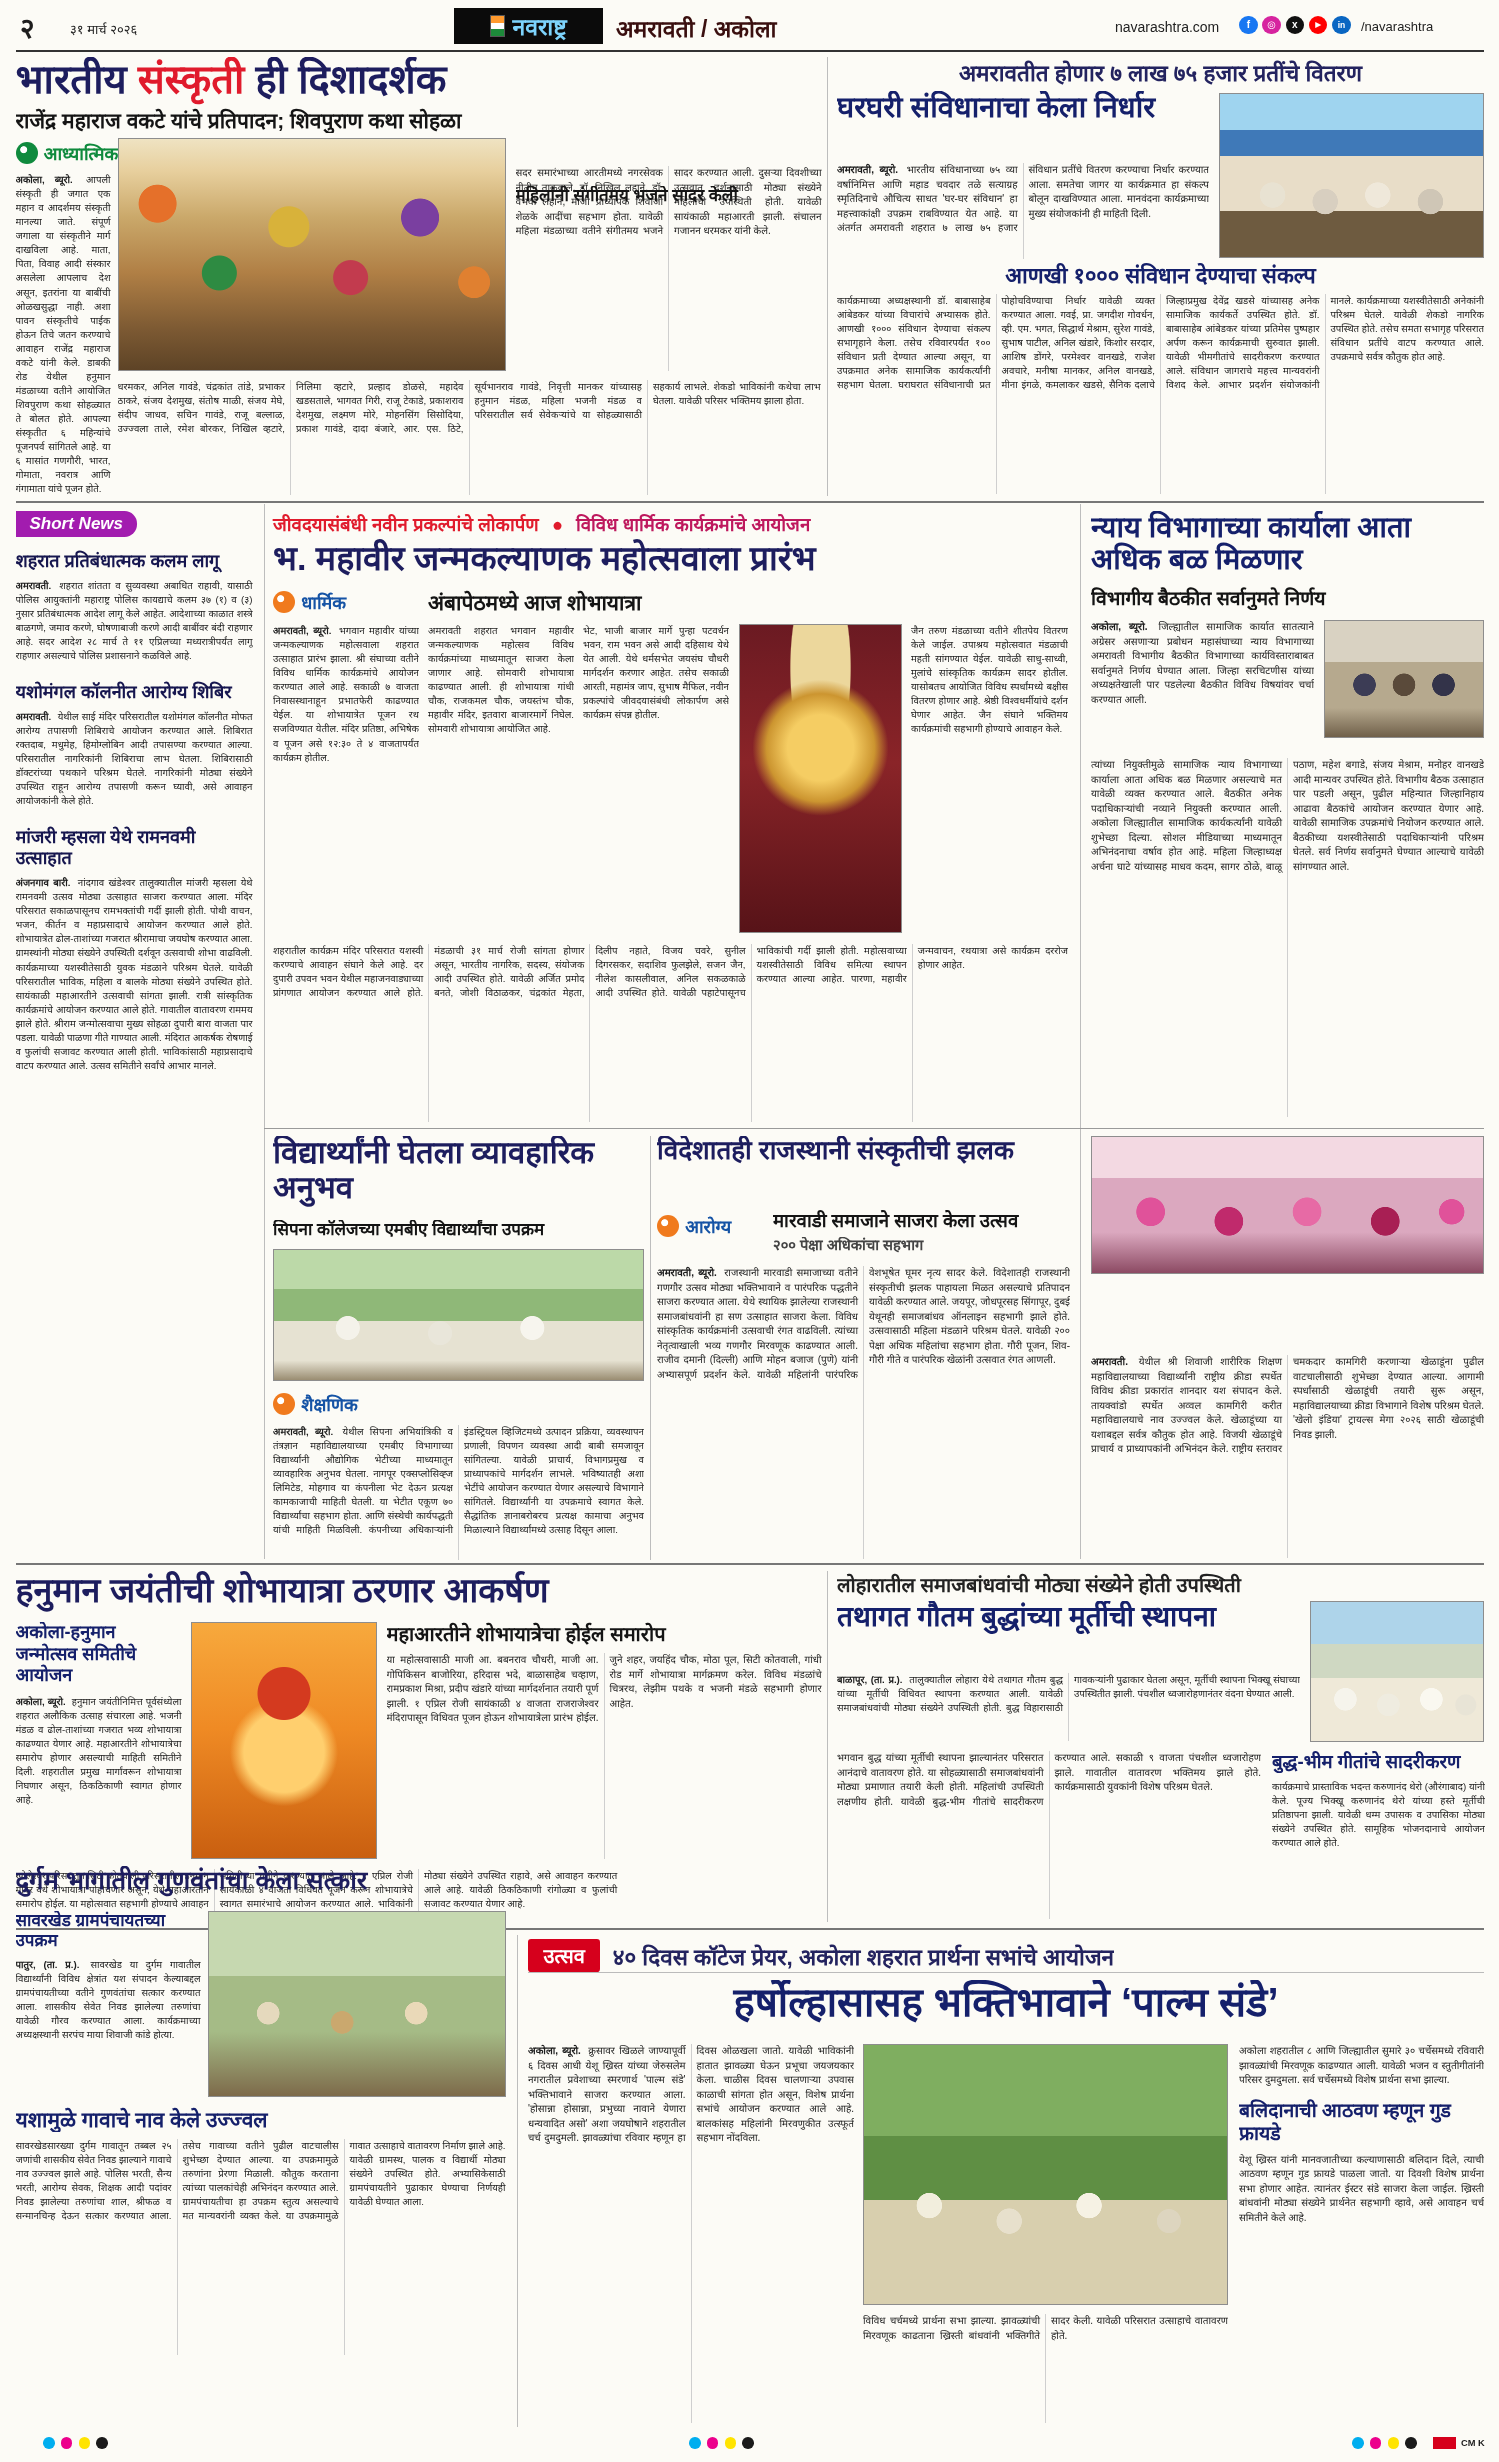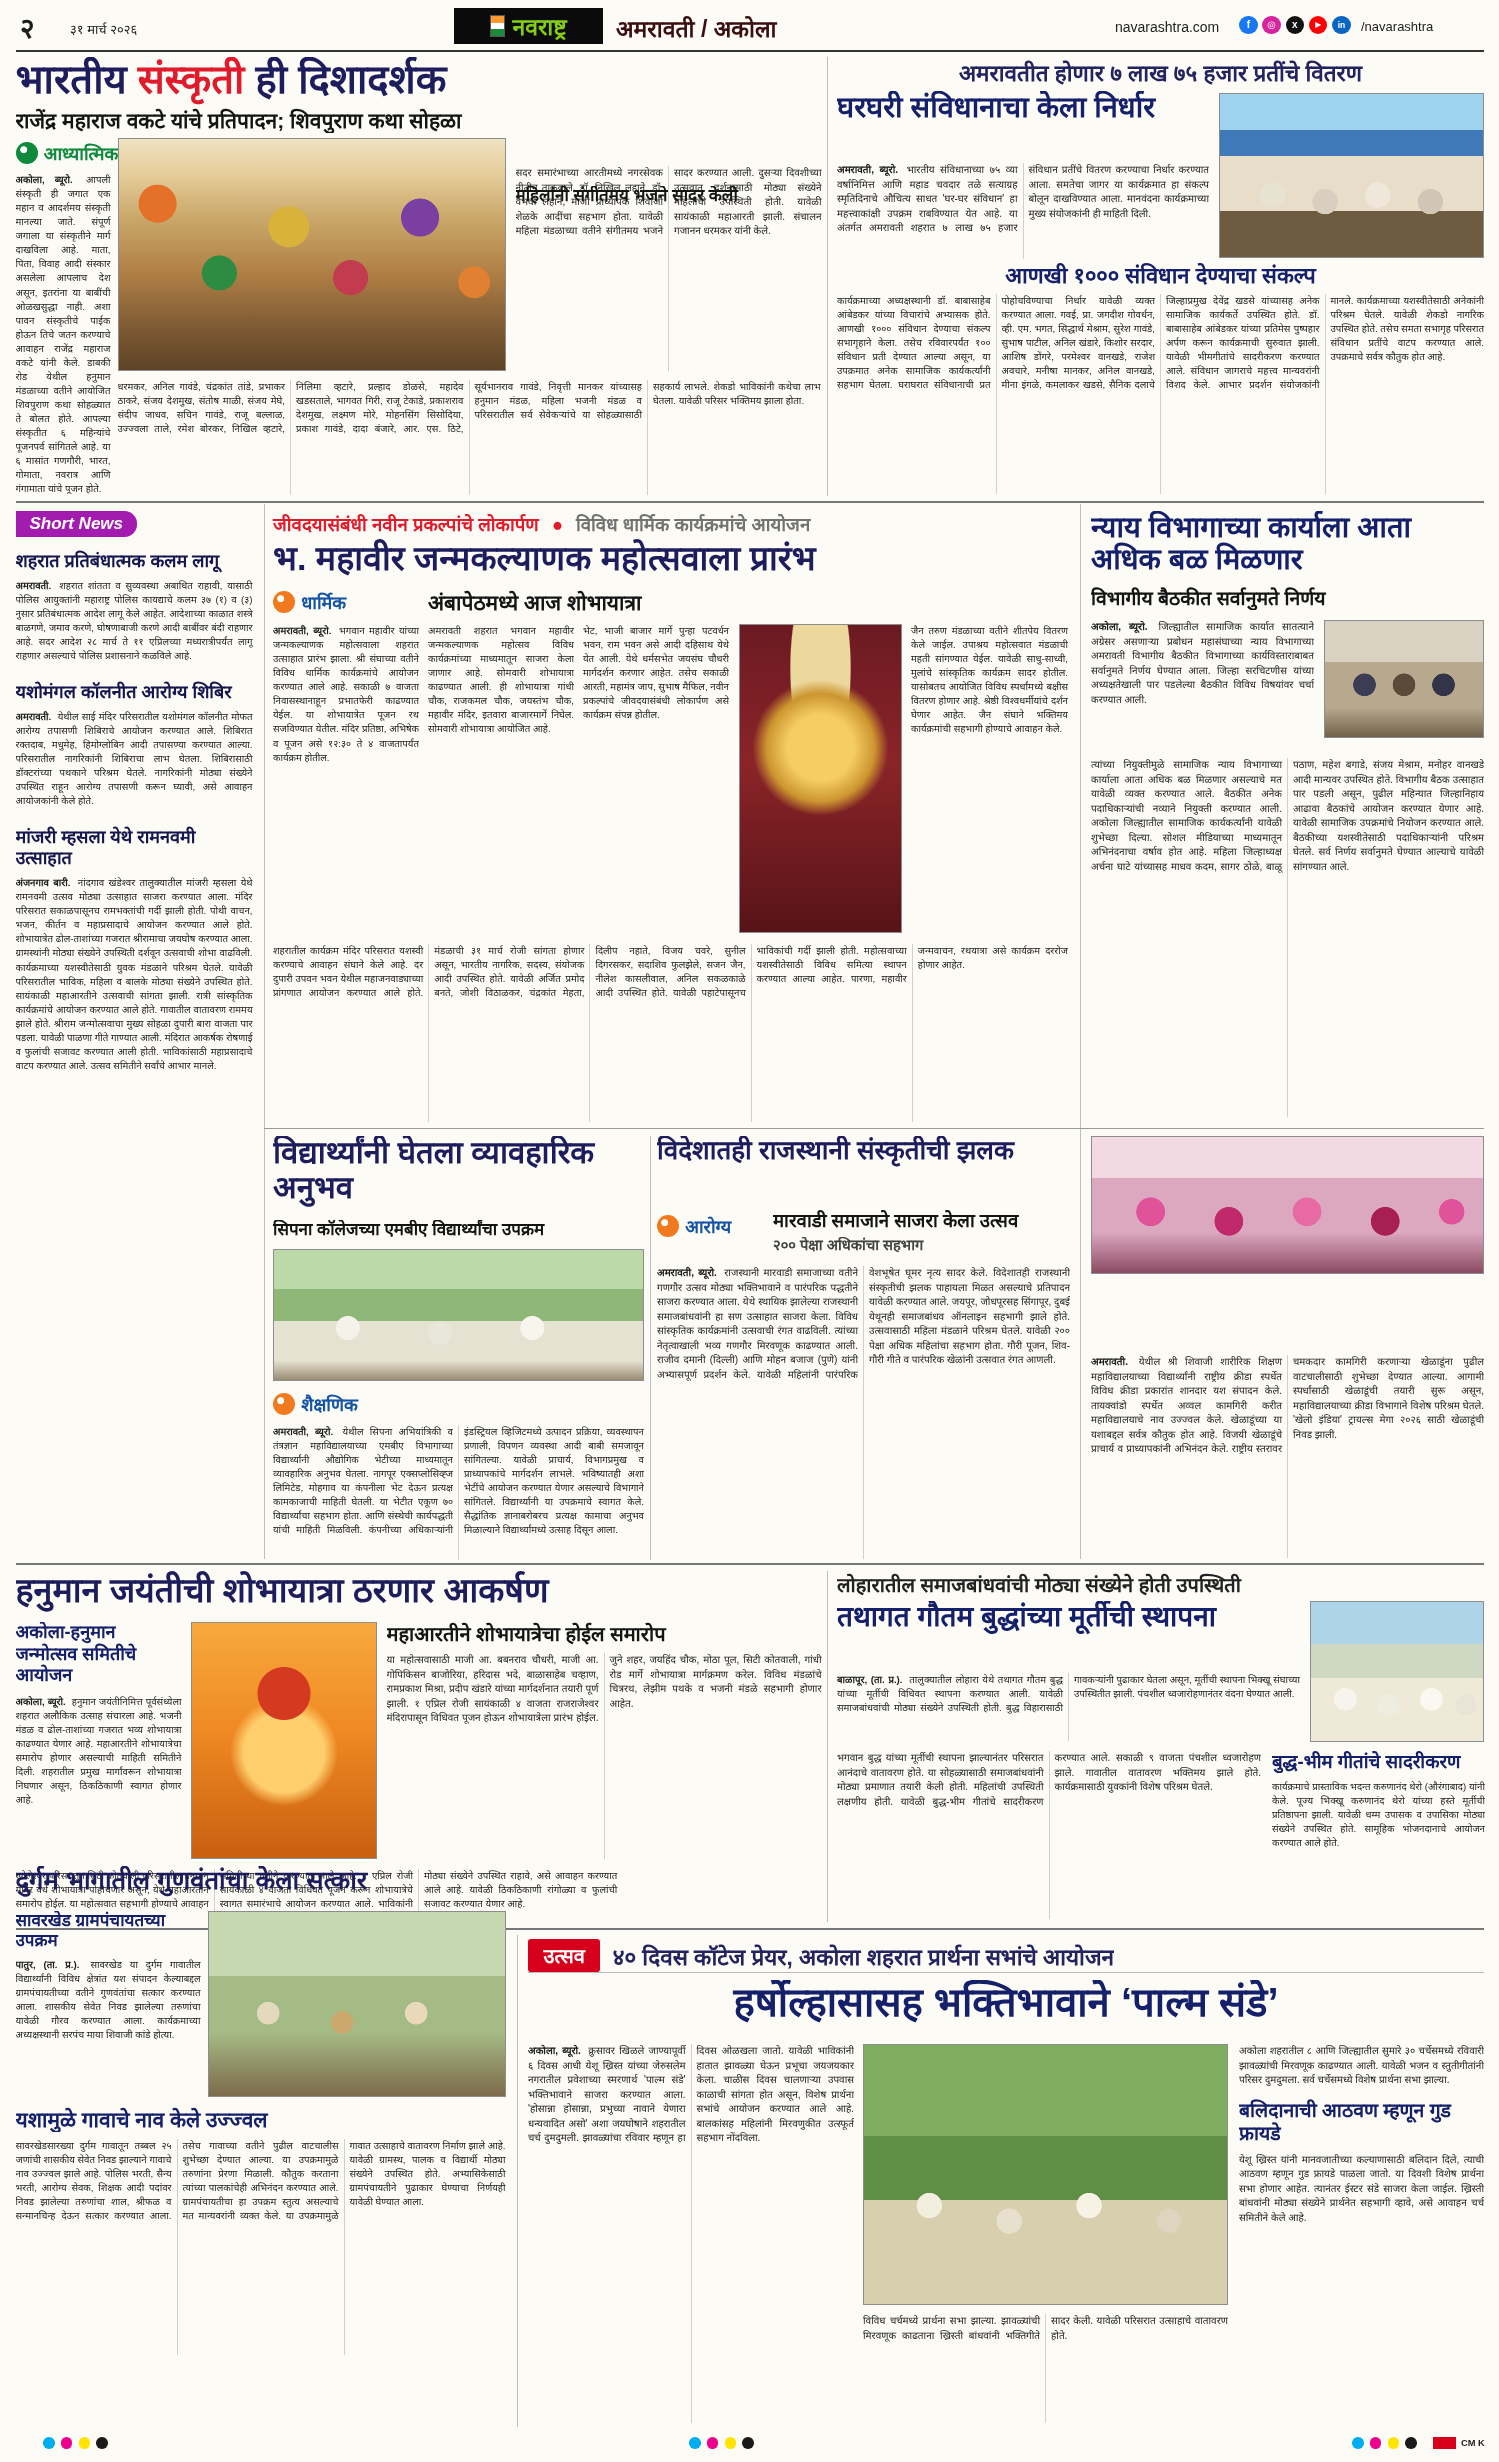--- a/index.html
+++ b/index.html
@@ -18,21 +18,21 @@
   .red{color:#e01b2c;}
   .kick{font-weight:700;color:#23235f;overflow:hidden;}
   .vr{position:absolute;width:0.8px;background:#bdbdbd;}
   .hrl{position:absolute;height:0.8px;background:#9a9a9a;}
   .ph{position:absolute;border:0.8px solid #8d8d8d;box-sizing:border-box;}
   .tag{position:absolute;display:flex;align-items:center;gap:6.2px;font-weight:700;font-size:18px;}
   .tic{width:22px;height:22px;border-radius:50%;flex:0 0 auto;}
   .tg-g{color:#0f8a3d;} .tg-g .tic{background:radial-gradient(circle at 35% 35%,#fff 0 3.1px,#0f8a3d 3.9px);}
   .tg-b{color:#1553a5;} .tg-b .tic{background:radial-gradient(circle at 35% 35%,#fff 0 3.1px,#f07a1d 3.9px);}
   .hdr-sm{font-size:13px;color:#222;}
-  .mast{background:#0b0b0b;color:#84cc16;font-weight:800;font-size:23px;display:flex;align-items:center;justify-content:center;gap:7.8px;}
+  .mast{background:#0b0b0b;color:#7dd3fc;font-weight:800;font-size:23px;display:flex;align-items:center;justify-content:center;gap:7.8px;}
   .flag{width:12.4px;height:20px;background:linear-gradient(180deg,#ff9a2e 0 33%,#fff 33% 66%,#1d8a3a 66%);border:0.8px solid #555;}
   .soc{display:flex;gap:4.7px;}
   .soc span{width:18.6px;height:18.6px;border-radius:50%;color:#fff;font-size:10px;font-weight:700;display:grid;place-items:center;}
   .sn-label{background:#a21caf;color:#fff;font-weight:800;font-style:italic;font-size:17px;
             display:inline-block;padding:3.1px 14px;border-radius:0 12.4px 12.4px 0;}
   .si{margin-bottom:18.6px;}
   .si .st{font-size:18px;font-weight:800;color:#16164f;line-height:1.2;margin-bottom:6.2px;}
   .utsav-tag{background:#d6001c;color:#fff;font-weight:800;font-size:20px;display:inline-flex;
              align-items:center;padding:3.1px 15.5px;border-radius:3.1px;margin-right:12.4px;}
   .dots{display:flex;gap:6.2px;}
@@ -188,21 +188,21 @@
     </div>
   </div>
 
   <div class="vr" style="left:264px;top:504px;height:1055px;"></div>
   <div class="vr" style="left:1080px;top:504px;height:1055px;"></div>
 
   <div class="abs" style="left:273px;top:511px;width:795px;height:615px;">
     <div class="abs" style="left:0;top:0;width:795px;font-size:18.6px;font-weight:800;">
       <span class="red">जीवदयासंबंधी नवीन प्रकल्पांचे लोकार्पण</span>
       <span class="red" style="margin:0 7.8px;">●</span>
-      <span style="color:#737373;">विविध धार्मिक कार्यक्रमांचे आयोजन</span>
+      <span style="color:#be185d;">विविध धार्मिक कार्यक्रमांचे आयोजन</span>
     </div>
     <div class="abs hl" style="left:0;top:28px;width:795px;height:43px;font-size:34px;">भ. महावीर जन्मकल्याणक महोत्सवाला प्रारंभ</div>
     <div class="tag tg-b" style="left:0;top:79px;">
       <span class="tic"></span>
       <span>धार्मिक</span>
     </div>
     <div class="abs sh" style="left:155px;top:79px;width:388px;font-size:21px;">अंबापेठमध्ये आज शोभायात्रा</div>
     <div class="abs bd" style="left:0;top:113px;width:146px;height:309px;font-size:9.7px;">
       <span class="dl">अमरावती, ब्यूरो.</span>
       <span>भगवान महावीर यांच्या जन्मकल्याणक महोत्सवाला शहरात उत्साहात प्रारंभ झाला. श्री संघाच्या वतीने विविध धार्मिक कार्यक्रमांचे आयोजन करण्यात आले आहे. सकाळी ७ वाजता निवासस्थानाहून प्रभातफेरी काढण्यात येईल. या शोभायात्रेत पूजन रथ सजविण्यात येतील. मंदिर प्रतिष्ठा, अभिषेक व पूजन असे १२:३० ते ४ वाजतापर्यंत कार्यक्रम होतील.</span>

